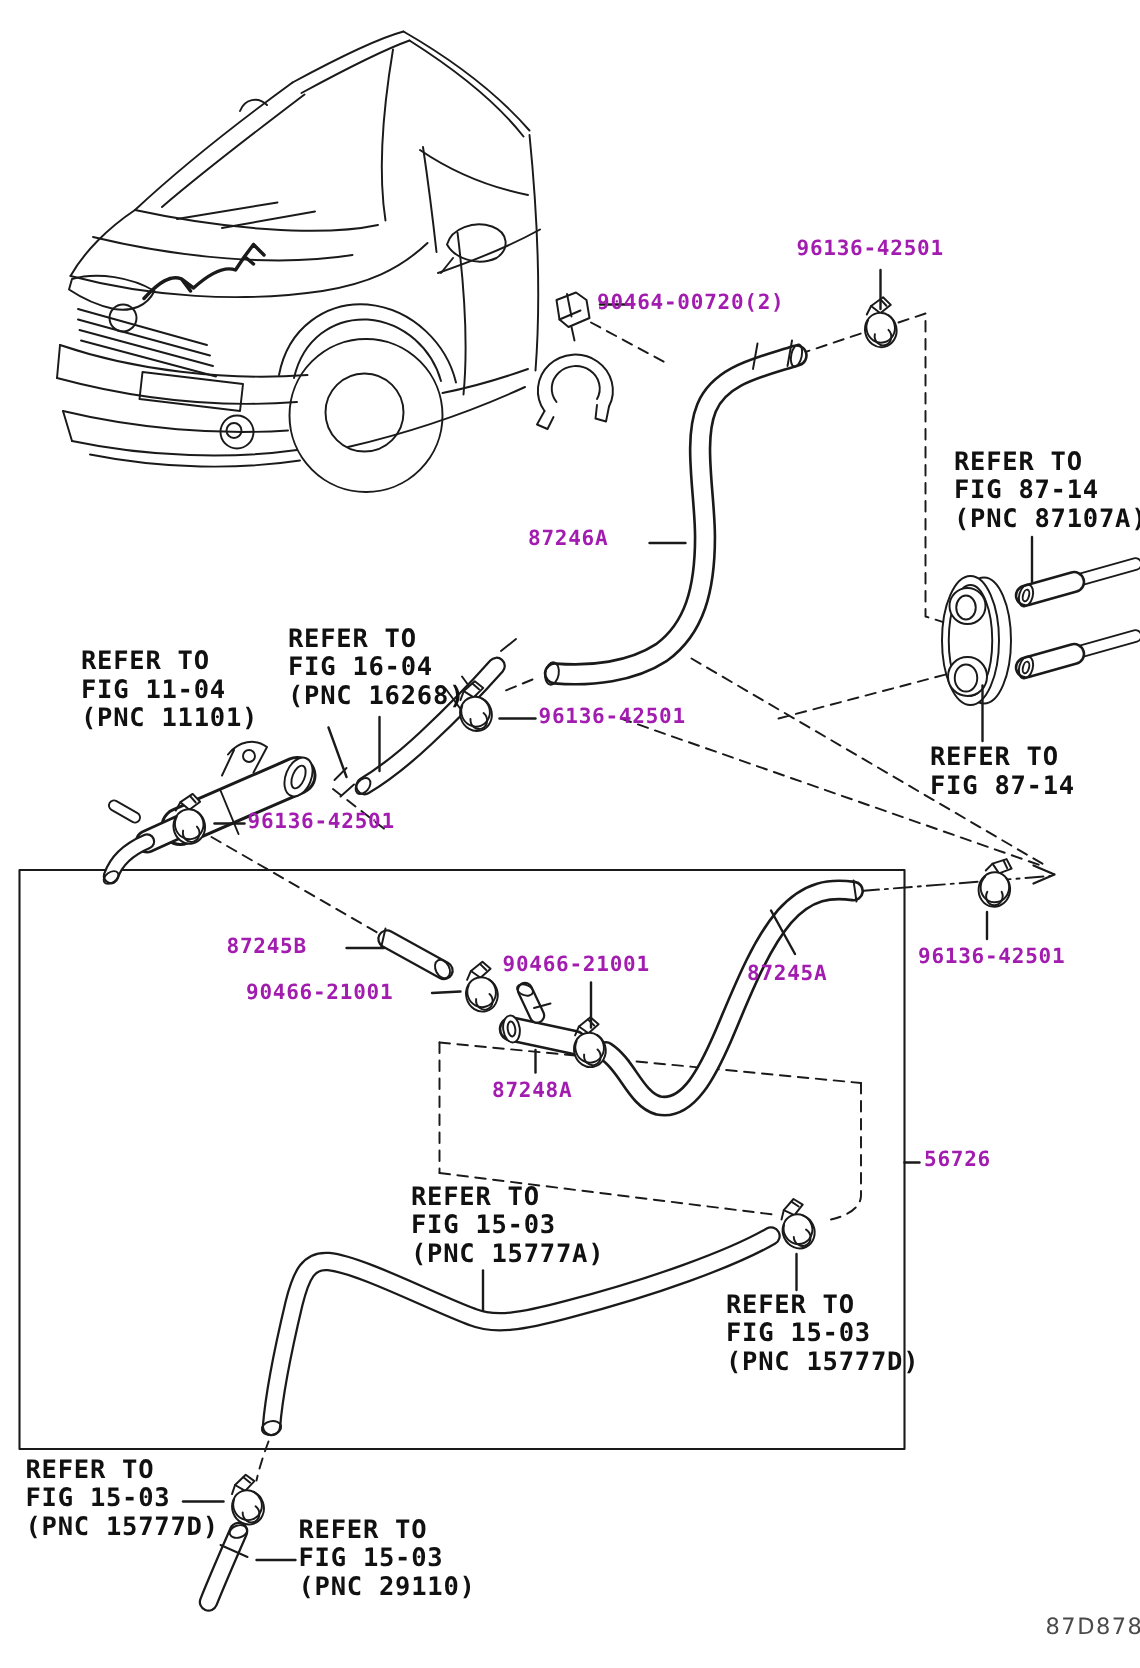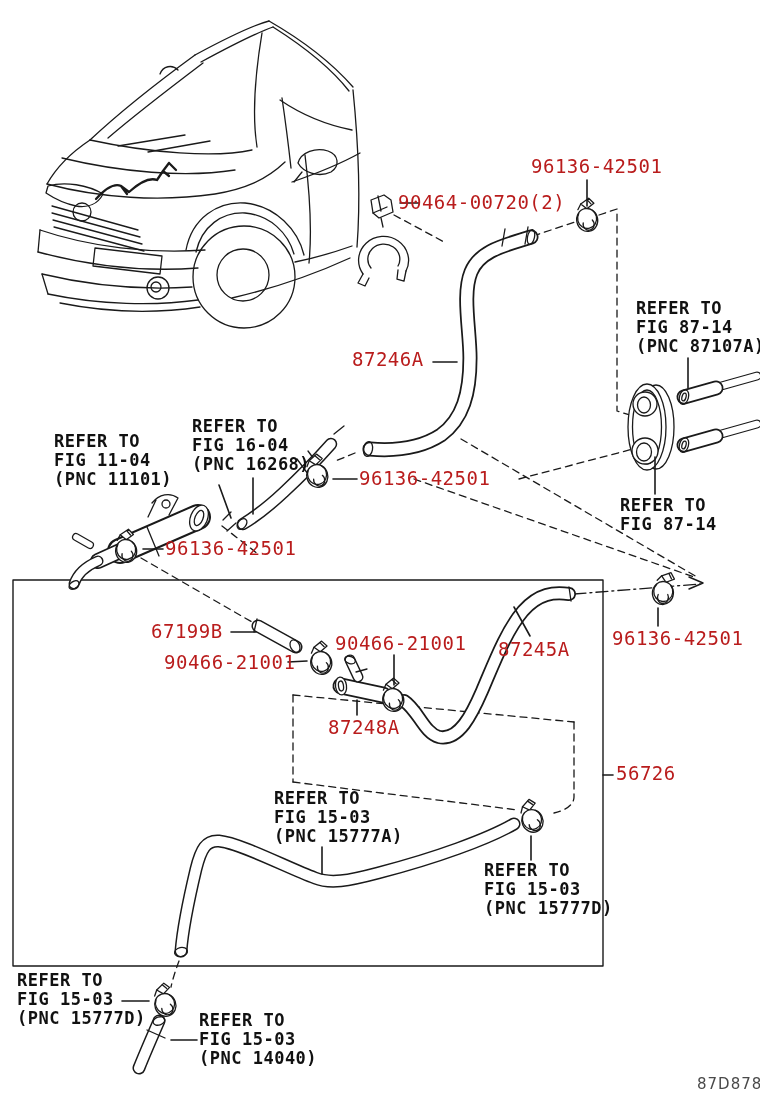--- a/index.html
+++ b/index.html
@@ -1,19 +1,19 @@
 <!DOCTYPE html>
 <html><head>
 <meta charset="utf-8">
 <style>
   html,body{margin:0;padding:0;background:#fff;}
   .stage{position:relative;width:760px;height:1112px;background:#fff;overflow:hidden;
          font-family:"DejaVu Sans Mono",monospace;}
   .art{position:absolute;left:0;top:0;}
-  .pn{position:absolute;font-weight:normal;font-size:19px;letter-spacing:.5px;color:#b91c1c;
+  .pn{position:absolute;font-weight:bold;font-size:14px;letter-spacing:.5px;color:#a21caf;
       white-space:nowrap;line-height:20px;}
   .ref{position:absolute;font-weight:bold;font-size:17px;letter-spacing:.5px;color:#111;
       white-space:nowrap;line-height:19px;}
   .code{position:absolute;font-family:"DejaVu Sans",sans-serif;font-size:15px;color:#4a4a4a;
       letter-spacing:1px;white-space:nowrap;}
 </style>
 </head>
 <body>
 
 <div class="stage">
@@ -253,21 +253,21 @@
 <div class="ref" style="left:192px;top:417px">
   <div>REFER TO</div>
   <div>FIG 16-04</div>
   <div>(PNC 16268)</div>
 </div>
 
 <div class="pn" style="left:165px;top:538px">96136-42501</div>
 <div class="pn" style="left:359px;top:468px">96136-42501</div>
 <div class="pn" style="left:612px;top:628px">96136-42501</div>
 
-<div class="pn" style="left:151px;top:621px">67199B</div>
+<div class="pn" style="left:151px;top:621px">87245B</div>
 <div class="pn" style="left:164px;top:652px">90466-21001</div>
 <div class="pn" style="left:335px;top:633px">90466-21001</div>
 <div class="pn" style="left:328px;top:717px">87248A</div>
 <div class="pn" style="left:498px;top:639px">87245A</div>
 <div class="pn" style="left:616px;top:763px">56726</div>
 
 <div class="ref" style="left:274px;top:789px">
   <div>REFER TO</div>
   <div>FIG 15-03</div>
   <div>(PNC 15777A)</div>
@@ -281,18 +281,18 @@
 
 <div class="ref" style="left:17px;top:971px">
   <div>REFER TO</div>
   <div>FIG 15-03</div>
   <div>(PNC 15777D)</div>
 </div>
 
 <div class="ref" style="left:199px;top:1011px">
   <div>REFER TO</div>
   <div>FIG 15-03</div>
-  <div>(PNC 14040)</div>
+  <div>(PNC 29110)</div>
 </div>
 
 <div class="code" style="left:697px;top:1075px">87D878</div>
 
 </div>
 
 </body></html>

